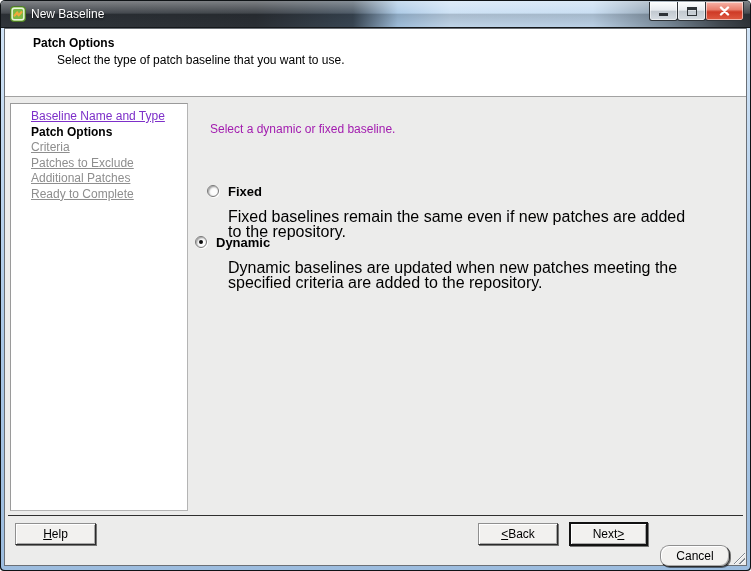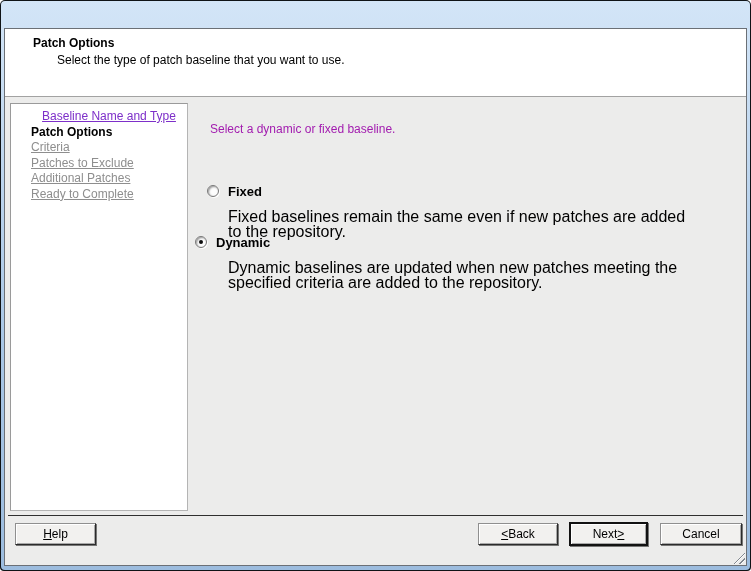--- a/index.html
+++ b/index.html
@@ -39,21 +39,21 @@
   .header{position:absolute;top:0;left:0;right:0;height:68px;background:#fff;
     border-bottom:1px solid #a2a2a2;}
   .hdr-title{position:absolute;left:28px;top:7px;font-size:12px;font-weight:bold;color:#000;}
   .hdr-sub{position:absolute;left:52px;top:24px;font-size:12px;color:#000;}
 
   
   .sidebar{position:absolute;left:5px;top:74px;width:178px;height:408px;background:#fff;
     border:1px solid #9a9a9a;border-right-color:#b4b4b4;border-bottom-color:#b4b4b4;
     padding:5px 0 0 20px;}
   .step{font-size:12px;line-height:15.5px;white-space:nowrap;color:#000;}
-  .step-link{color:#7d2fc9;text-decoration:underline;cursor:pointer;text-align:center;}
+  .step-link{color:#7d2fc9;text-decoration:underline;cursor:pointer;}
   .step-current{font-weight:bold;color:#000;}
   .step-upcoming{color:#8e8e8e;text-decoration:underline;}
 
   
   .instruction{position:absolute;left:205px;top:93px;font-size:12px;color:#a21caf;}
   .opt-row{position:absolute;display:flex;align-items:flex-start;}
   .opt-row-0{left:202px;top:155px;}
   .opt-row-1{left:190px;top:206px;}
   .radio{width:12px;height:12px;border-radius:50%;background:#fdfdfd;border:1px solid #777;
     box-shadow:inset 1px 1px 2px rgba(0,0,0,.4),1px 1px 0 rgba(255,255,255,.9);
@@ -69,33 +69,54 @@
   .footer-sep{position:absolute;left:3px;right:3px;top:486px;border-top:1px solid #2f2f2f;}
   .btn{position:absolute;height:22px;font-family:"Liberation Sans",sans-serif;font-size:12px;color:#000;
     background:#f2f1ef;border:1px solid #2b2b2b;border-top-color:#8f8f8f;border-left-color:#8f8f8f;
     box-shadow:1px 1px 0 rgba(0,0,0,.5),inset 1px 1px 0 #ffffff,inset -1px -1px 0 #a8a8a8;
     display:flex;align-items:center;justify-content:center;padding:0;cursor:default;}
   .btn .u{text-decoration:underline;}
   .btn-help{left:10px;top:494px;width:81px;}
   .btn-back{left:473px;top:494px;width:80px;}
   .btn-next{left:564px;top:493px;width:79px;height:24px;border:2px solid #121212;
     box-shadow:1px 1px 0 rgba(0,0,0,.5),inset 1px 1px 0 #ffffff,inset -1px -1px 0 #a8a8a8;}
-  .btn-cancel{left:655px;top:494px;width:82px;}
+  .btn-cancel{left:655px;top:516px;width:70px;border-radius:9px;}
 
   .resize-grip{position:absolute;right:1px;bottom:1px;width:13px;height:13px;
     background:repeating-linear-gradient(135deg,transparent 0 2px,#82888f 2px 3px,#fbfbfb 3px 4px);
     clip-path:polygon(100% 0,100% 100%,0 100%);cursor:nwse-resize;}
 </style>
 </head>
 <body>
 
 <div class="stage">
   <div class="win">
     <div class="win-glass"></div>
 
+    <div class="titlebar">
+      <svg class="app-icon" viewBox="0 0 16 16">
+        <rect x="0.5" y="0.5" width="15" height="15" rx="3.2" fill="#7cb845" stroke="#4c7a24"></rect>
+        <rect x="2.2" y="2.2" width="11.6" height="11.6" rx="2.2" fill="none" stroke="#eaf4dc" stroke-width="1.4"></rect>
+        <path d="M4.6 9.6 L7.2 6.4 L8.6 9.4 L11.4 6.2" fill="none" stroke="#f2a93b" stroke-width="2.2" stroke-linecap="round" stroke-linejoin="round"></path>
+      </svg>
+      <span class="title-text">New Baseline</span>
+      <div class="win-controls">
+        <div class="wbtn min">
+          <div class="glyph-min"></div>
+        </div>
+        <div class="wbtn max">
+          <div class="glyph-max"></div>
+        </div>
+        <div class="wbtn close">
+          <svg width="11" height="10">
+            <path d="M2 1.5 L9 8.5 M9 1.5 L2 8.5" stroke="#ffffff" stroke-width="2.4" stroke-linecap="round"></path>
+          </svg>
+        </div>
+      </div>
+    </div>
 
     <div class="body">
 
       <div class="header">
         <div class="hdr-title">Patch Options</div>
         <div class="hdr-sub">Select the type of patch baseline that you want to use.</div>
       </div>
 
       <div class="sidebar">
         <div class="step step-link">Baseline Name and Type</div>

